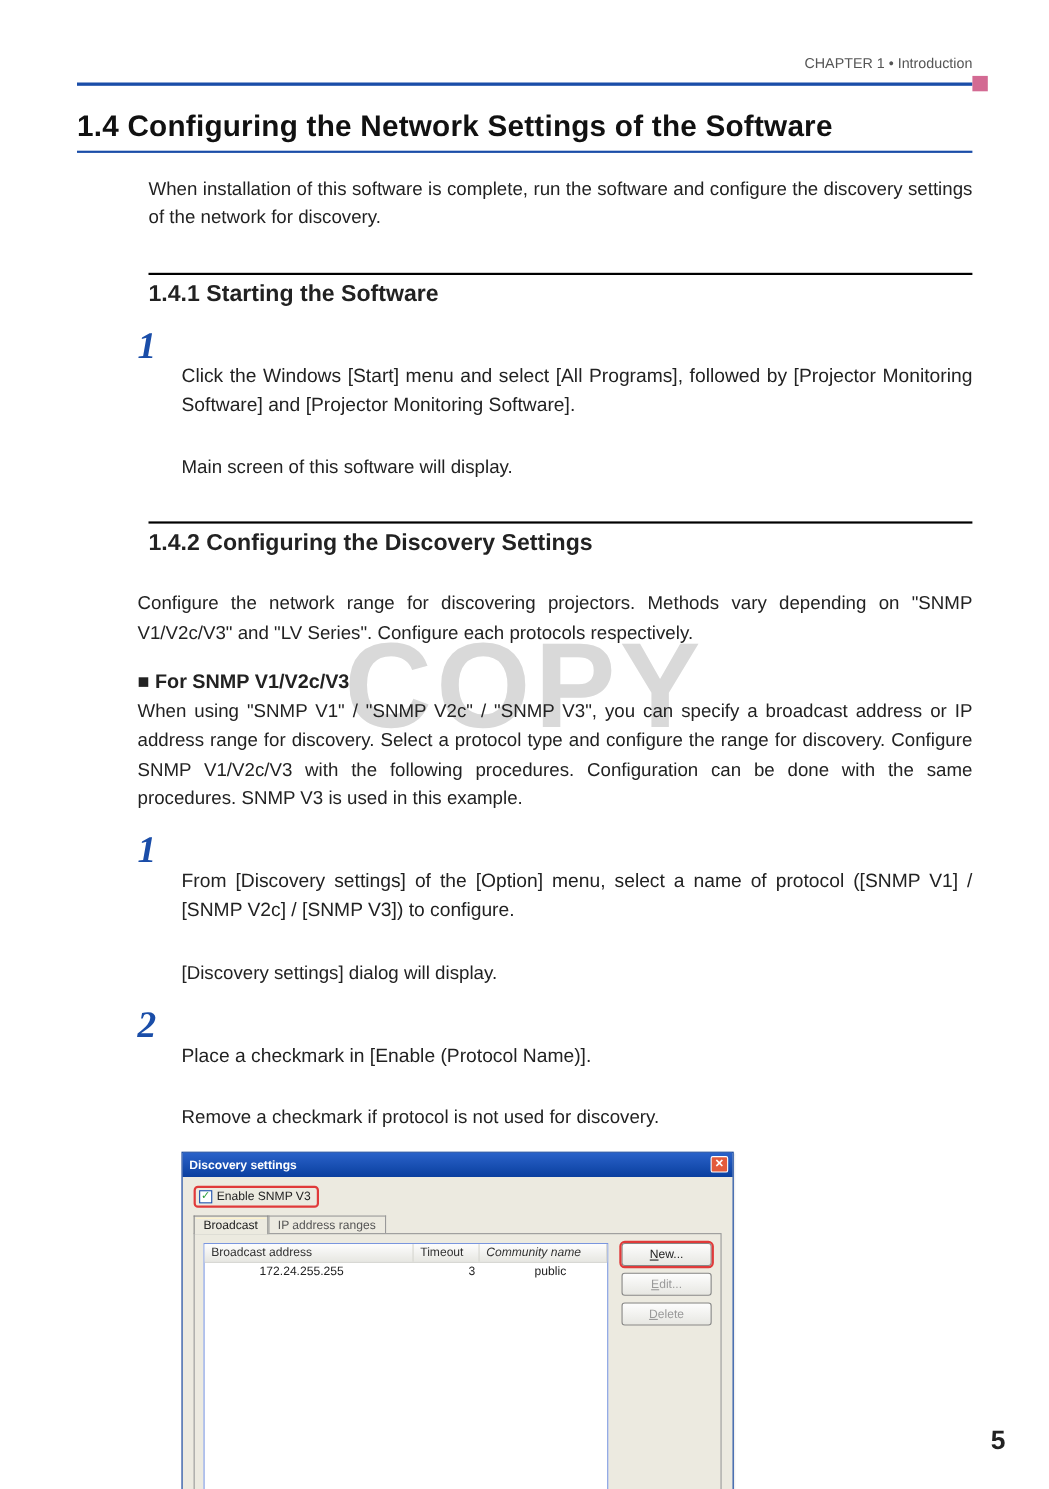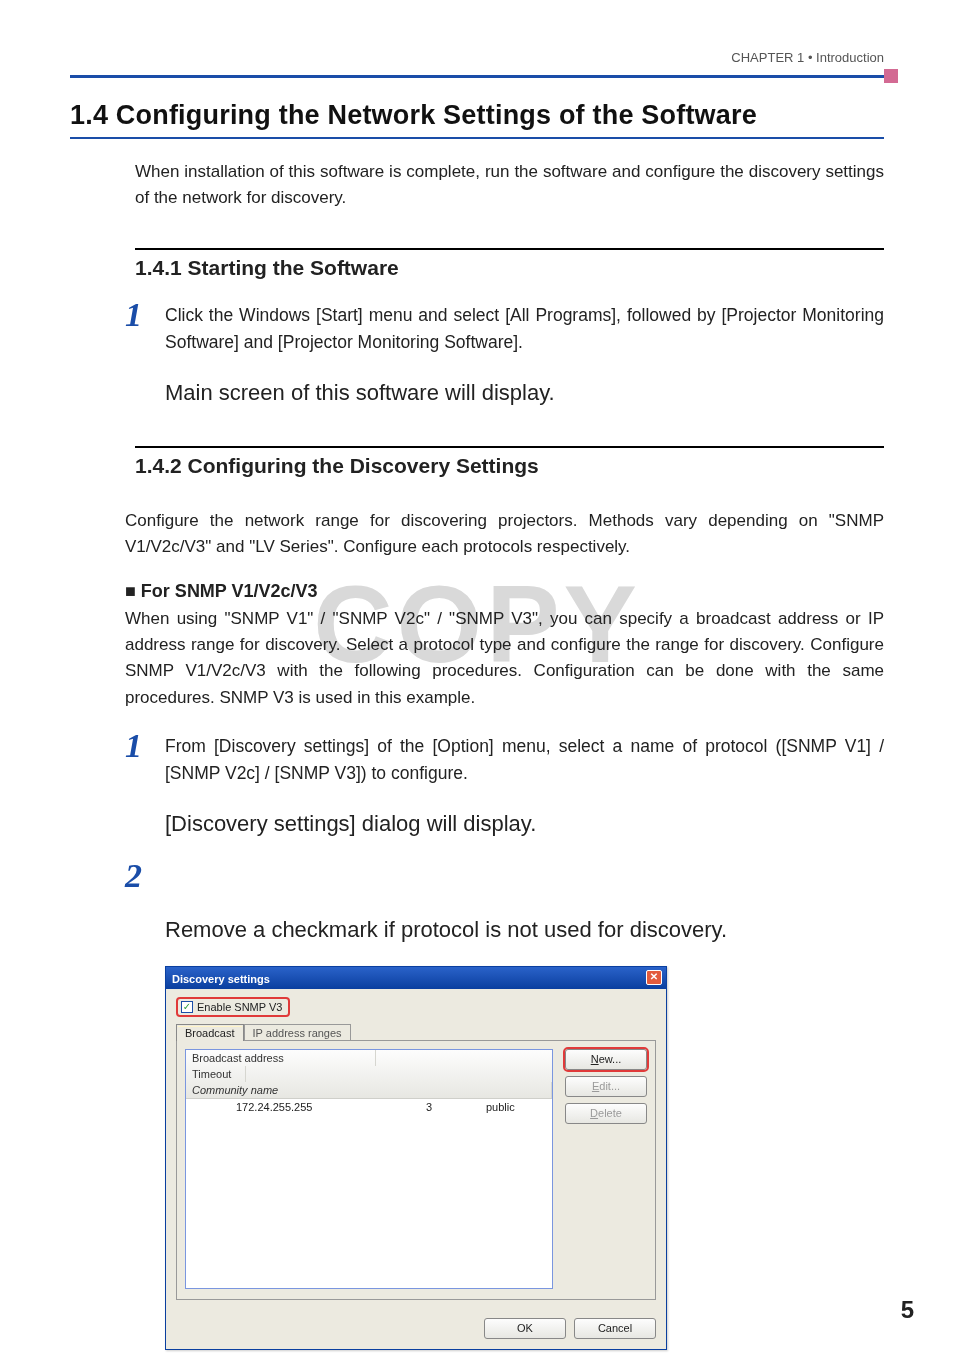--- a/index.html
+++ b/index.html
@@ -78,25 +78,26 @@
     line-height: 1;
     width: 40px;
     flex-shrink: 0;
     margin-top: -4px;
   }
   .step-text {
     font-size: 17.5px;
     line-height: 1.55;
     text-align: justify;
     flex: 1;
+    margin-top: 26px;
   }
   .sub-text {
-    margin-top: 20px;
+    margin-top: 30px;
     margin-left: 95px;
-    font-size: 22px;
+    font-size: 17px;
     line-height: 1.55;
   }
   .para {
     margin-top: 30px;
     margin-left: 55px;
     font-size: 17px;
     line-height: 1.55;
     text-align: justify;
   }
   .bullet-heading {
@@ -208,21 +209,20 @@
     width: 368px;
     height: 240px;
     position: absolute;
     left: 8px; top: 8px;
     font-size: 11px;
   }
   .lv-head {
     display: flex;
     background: linear-gradient(#fdfdfd, #e7e7e2);
     border-bottom: 1px solid #cfcfca;
-    flex-direction: column;
   }
   .lv-h {
     padding: 2px 6px;
     border-right: 1px solid #d6d6d0;
     color: #333;
   }
   .lv-h.c1 { width: 190px; }
   .lv-h.c2 { width: 60px; }
   .lv-h.c3 { flex:1;font-style:italic; }
   .lv-row {
@@ -297,20 +297,21 @@
   <p class="para" style="margin-top:4px;">When using "SNMP V1" / "SNMP V2c" / "SNMP V3", you can specify a broadcast address or IP address range for discovery. Select a protocol type and configure the range for discovery. Configure SNMP V1/V2c/V3 with the following procedures. Configuration can be done with the same procedures. SNMP V3 is used in this example.</p>
 
   <div class="step">
     <div class="step-num">1</div>
     <div class="step-text">From [Discovery settings] of the [Option] menu, select a name of protocol ([SNMP V1] / [SNMP V2c] / [SNMP V3]) to configure.</div>
   </div>
   <p class="sub-text">[Discovery settings] dialog will display.</p>
 
   <div class="step">
     <div class="step-num">2</div>
+    <div class="step-text">Place a checkmark in [Enable (Protocol Name)].</div>
   </div>
   <p class="sub-text">Remove a checkmark if protocol is not used for discovery.</p>
 
   <div class="dialog">
     <div class="dlg-title">
       <span>Discovery settings</span>
       <span class="dlg-close">✕</span>
     </div>
     <div class="dlg-body">
       <div class="enable-row">

